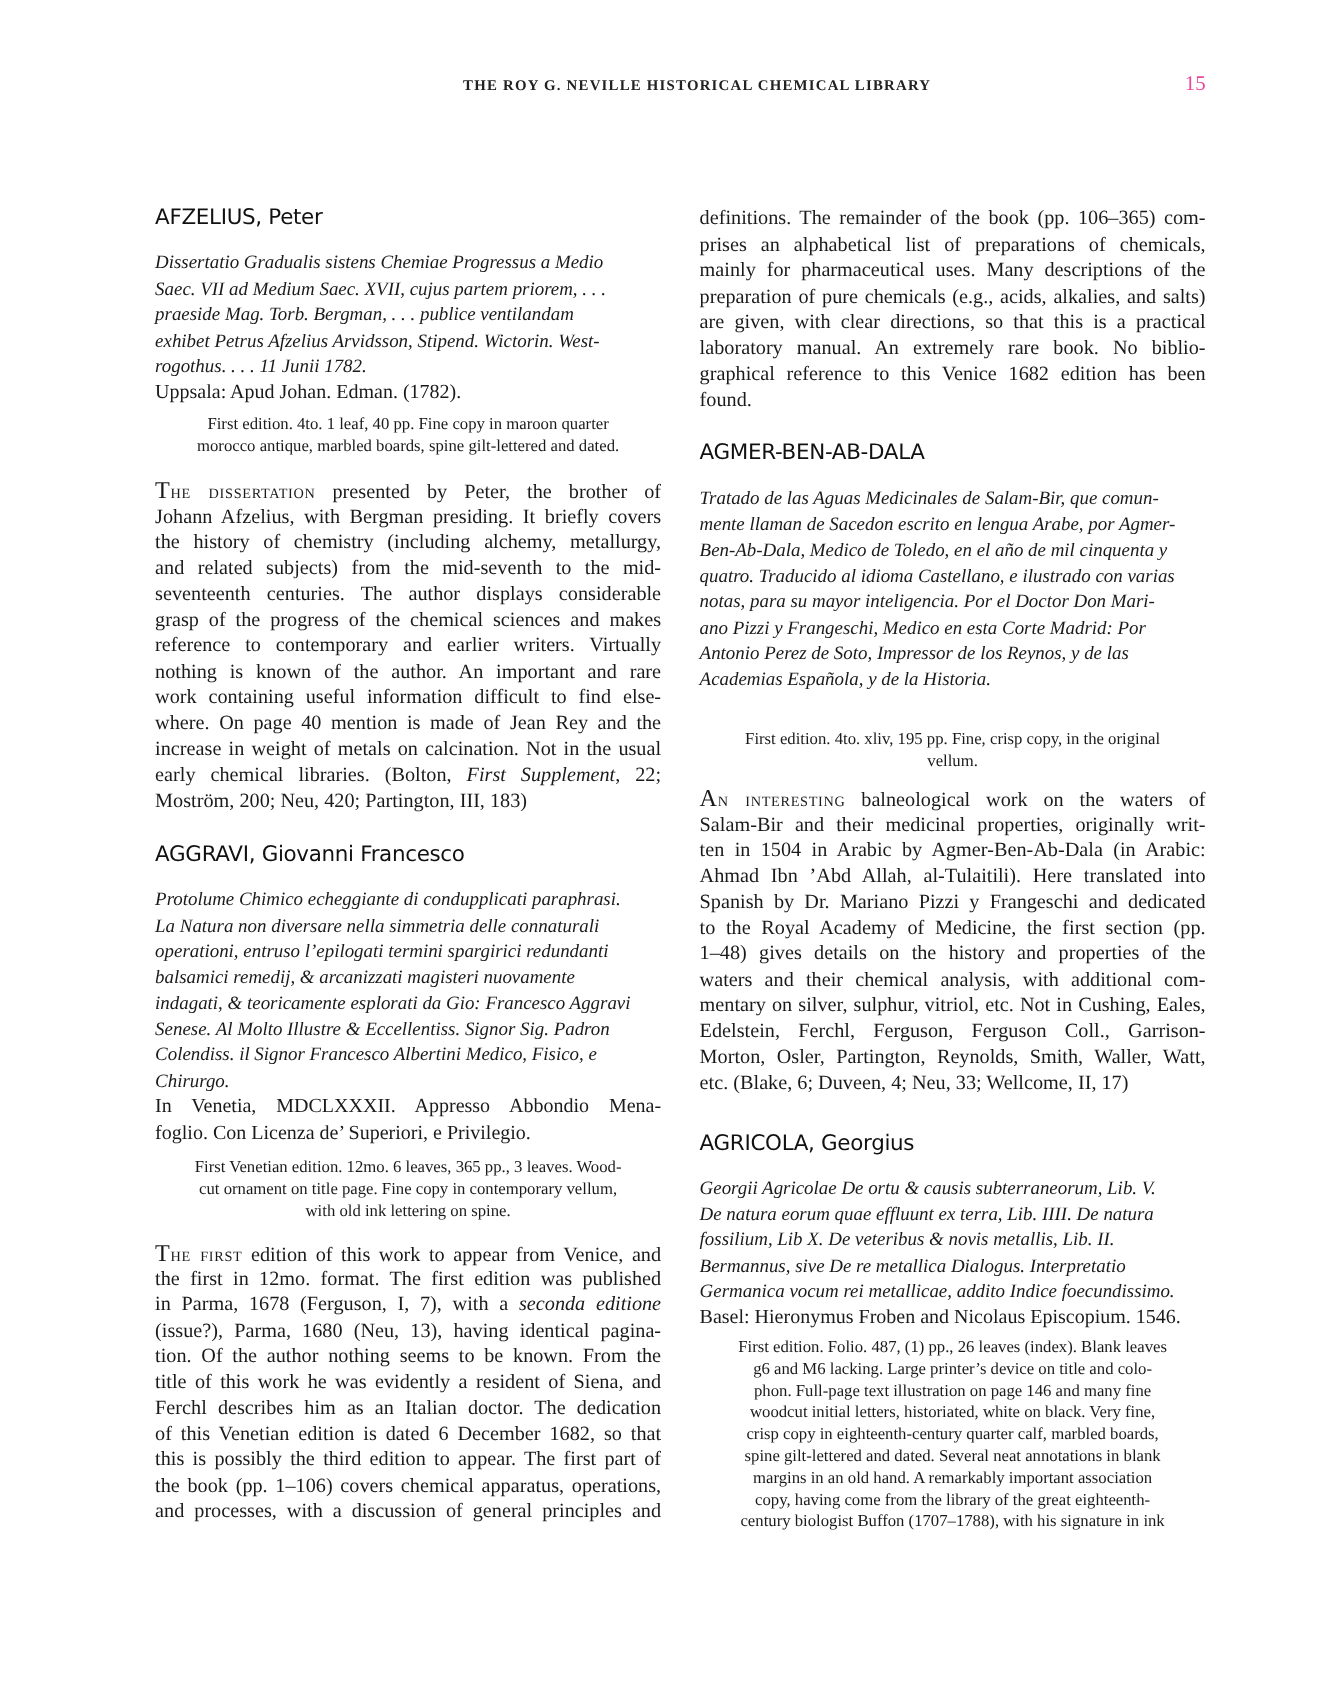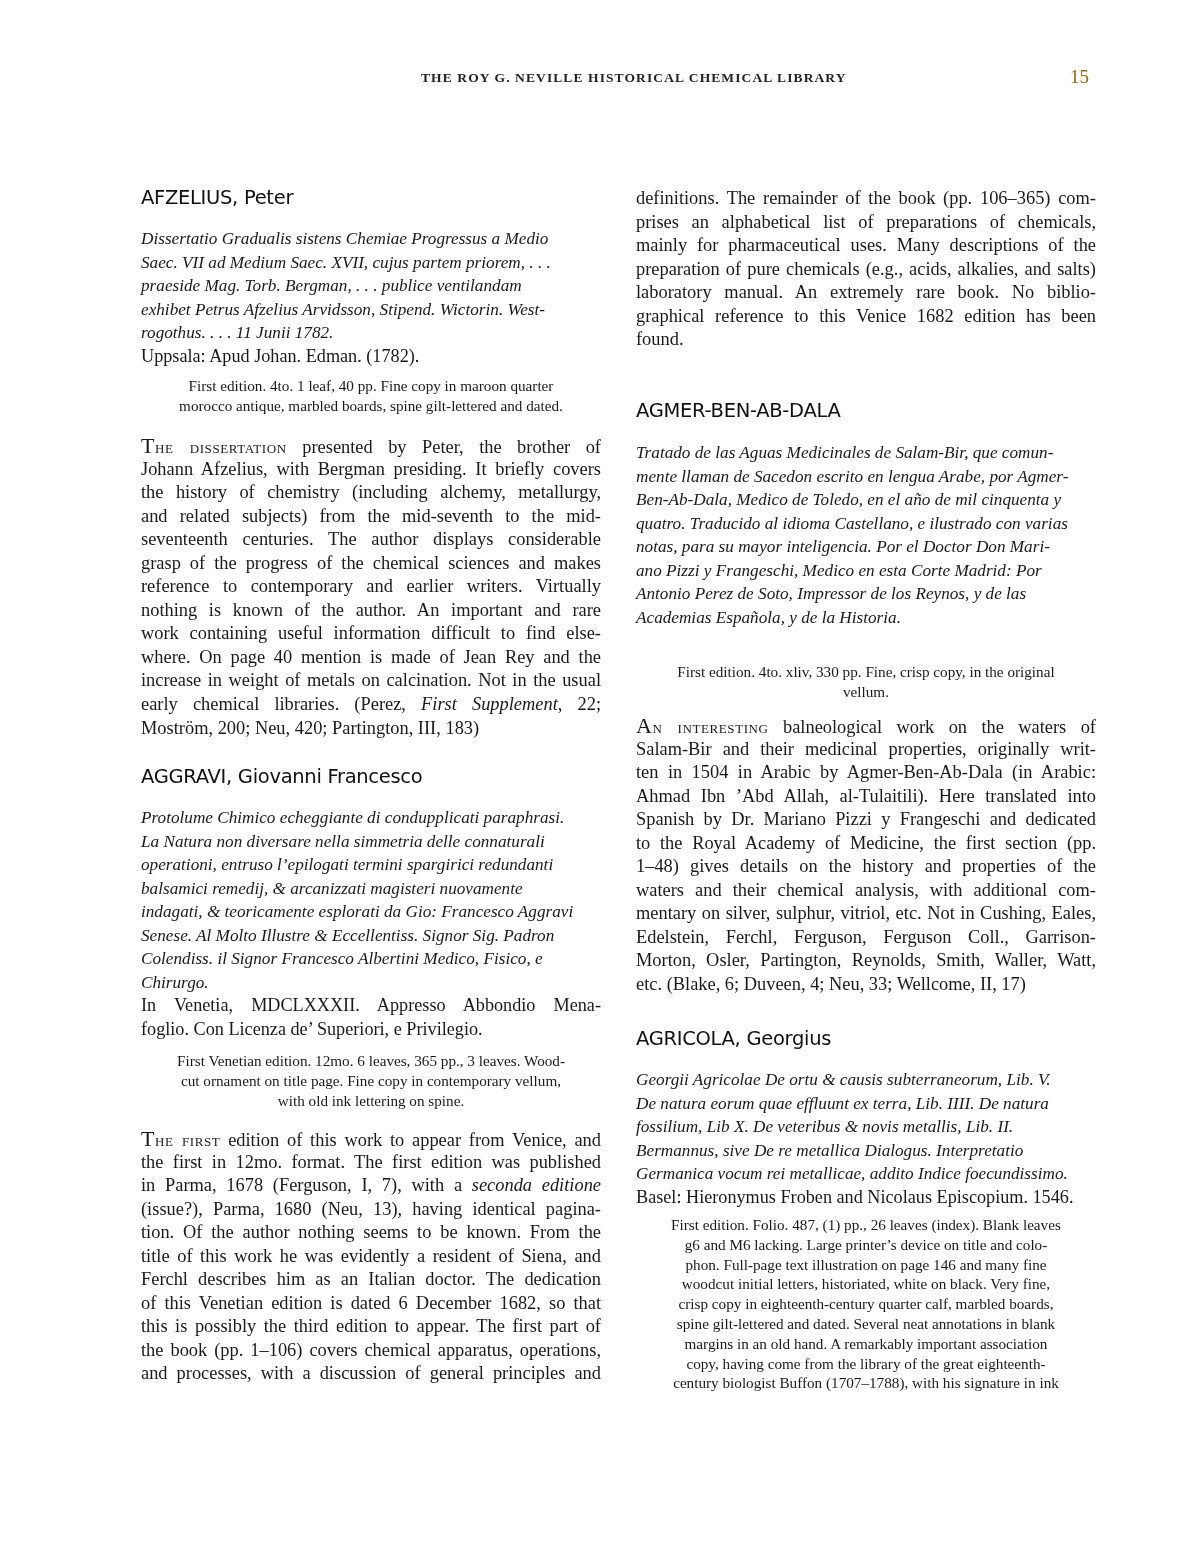--- a/index.html
+++ b/index.html
@@ -3,22 +3,22 @@
   <meta charset="utf-8">
   <style>
     html, body { margin: 0; padding: 0; background: #ffffff; }
     body { width: 1200px; height: 1553px; position: relative; overflow: hidden; color: #1a1a1a; }
     .running-head {
       position: absolute; top: 70px; left: 396px; width: 560px;
       font-family: "Liberation Serif", serif; font-size: 13.5px; letter-spacing: 1.1px;
       font-weight: bold; text-transform: uppercase; color: #222; margin-left: 25px;
     }
     .page-number {
-      position: absolute; top: 66px; left: 1070px; width: 26px; text-align: left;
-      font-family: "Liberation Serif", serif; font-size: 19px; color: #a16207;
+      position: absolute; top: 66px; left: 1070px; width: 26px; text-align: right;
+      font-family: "Liberation Serif", serif; font-size: 19px; color: #ec4899;
     }
     .col { position: absolute; top: 0; }
     .col-left { left: 141px; width: 460px; }
     .col-right { left: 636px; width: 460px; }
     .block { position: absolute; left: 0; width: 460px; }
     .heading {
       font-family: "DejaVu Sans", sans-serif; font-size: 19.5px; letter-spacing: -0.3px;
       color: #111; line-height: 24px; white-space: nowrap;
     }
     .title-line {
@@ -70,21 +70,21 @@
     <div class="body-line">Johann Afzelius, with Bergman presiding. It briefly covers</div>
     <div class="body-line">the history of chemistry (including alchemy, metallurgy,</div>
     <div class="body-line">and related subjects) from the mid-seventh to the mid-</div>
     <div class="body-line">seventeenth centuries. The author displays considerable</div>
     <div class="body-line">grasp of the progress of the chemical sciences and makes</div>
     <div class="body-line">reference to contemporary and earlier writers. Virtually</div>
     <div class="body-line">nothing is known of the author. An important and rare</div>
     <div class="body-line">work containing useful information difficult to find else-</div>
     <div class="body-line">where. On page 40 mention is made of Jean Rey and the</div>
     <div class="body-line">increase in weight of metals on calcination. Not in the usual</div>
-    <div class="body-line"><span>early chemical libraries. (Perez, </span><em class="it">First Supplement</em><span>, 22;</span></div>
+    <div class="body-line"><span>early chemical libraries. (Bolton, </span><em class="it">First Supplement</em><span>, 22;</span></div>
     <div class="body-line last">Moström, 200; Neu, 420; Partington, III, 183)</div>
   </div>
 
   <div class="block" style="top:765px">
     <div class="heading">AGGRAVI, Giovanni Francesco</div>
   </div>
   <div class="block" style="top:806px">
     <div class="title-line">Protolume Chimico echeggiante di condupplicati paraphrasi.</div>
     <div class="title-line">La Natura non diversare nella simmetria delle connaturali</div>
     <div class="title-line">operationi, entruso l’epilogati termini spargirici redundanti</div>
@@ -116,40 +116,41 @@
   </div>
 </div>
 
 <div class="col col-right">
 
   <div class="block" style="top:187px">
     <div class="body-line">definitions. The remainder of the book (pp. 106–365) com-</div>
     <div class="body-line">prises an alphabetical list of preparations of chemicals,</div>
     <div class="body-line">mainly for pharmaceutical uses. Many descriptions of the</div>
     <div class="body-line">preparation of pure chemicals (e.g., acids, alkalies, and salts)</div>
+    <div class="body-line">are given, with clear directions, so that this is a practical</div>
     <div class="body-line">laboratory manual. An extremely rare book. No biblio-</div>
     <div class="body-line">graphical reference to this Venice 1682 edition has been</div>
     <div class="body-line last">found.</div>
   </div>
 
   <div class="block" style="top:399px">
     <div class="heading">AGMER-BEN-AB-DALA</div>
   </div>
   <div class="block" style="top:441px">
     <div class="title-line">Tratado de las Aguas Medicinales de Salam-Bir, que comun-</div>
     <div class="title-line">mente llaman de Sacedon escrito en lengua Arabe, por Agmer-</div>
     <div class="title-line">Ben-Ab-Dala, Medico de Toledo, en el año de mil cinquenta y</div>
     <div class="title-line">quatro. Traducido al idioma Castellano, e ilustrado con varias</div>
     <div class="title-line">notas, para su mayor inteligencia. Por el Doctor Don Mari-</div>
     <div class="title-line">ano Pizzi y Frangeschi, Medico en esta Corte Madrid: Por</div>
     <div class="title-line">Antonio Perez de Soto, Impressor de los Reynos, y de las</div>
     <div class="title-line">Academias Española, y de la Historia.</div>
   </div>
   <div class="block" style="top:662px">
-    <div class="collation-line">First edition. 4to. xliv, 330 pp. Fine, crisp copy, in the original</div>
+    <div class="collation-line">First edition. 4to. xliv, 195 pp. Fine, crisp copy, in the original</div>
     <div class="collation-line">vellum.</div>
   </div>
   <div class="block" style="top:714px">
     <div class="body-line"><span class="sc-lead"><span class="cap">A</span><span>n interesting</span></span><span> balneological work on the waters of</span></div>
     <div class="body-line">Salam-Bir and their medicinal properties, originally writ-</div>
     <div class="body-line">ten in 1504 in Arabic by Agmer-Ben-Ab-Dala (in Arabic:</div>
     <div class="body-line">Ahmad Ibn ’Abd Allah, al-Tulaitili). Here translated into</div>
     <div class="body-line">Spanish by Dr. Mariano Pizzi y Frangeschi and dedicated</div>
     <div class="body-line">to the Royal Academy of Medicine, the first section (pp.</div>
     <div class="body-line">1–48) gives details on the history and properties of the</div>

